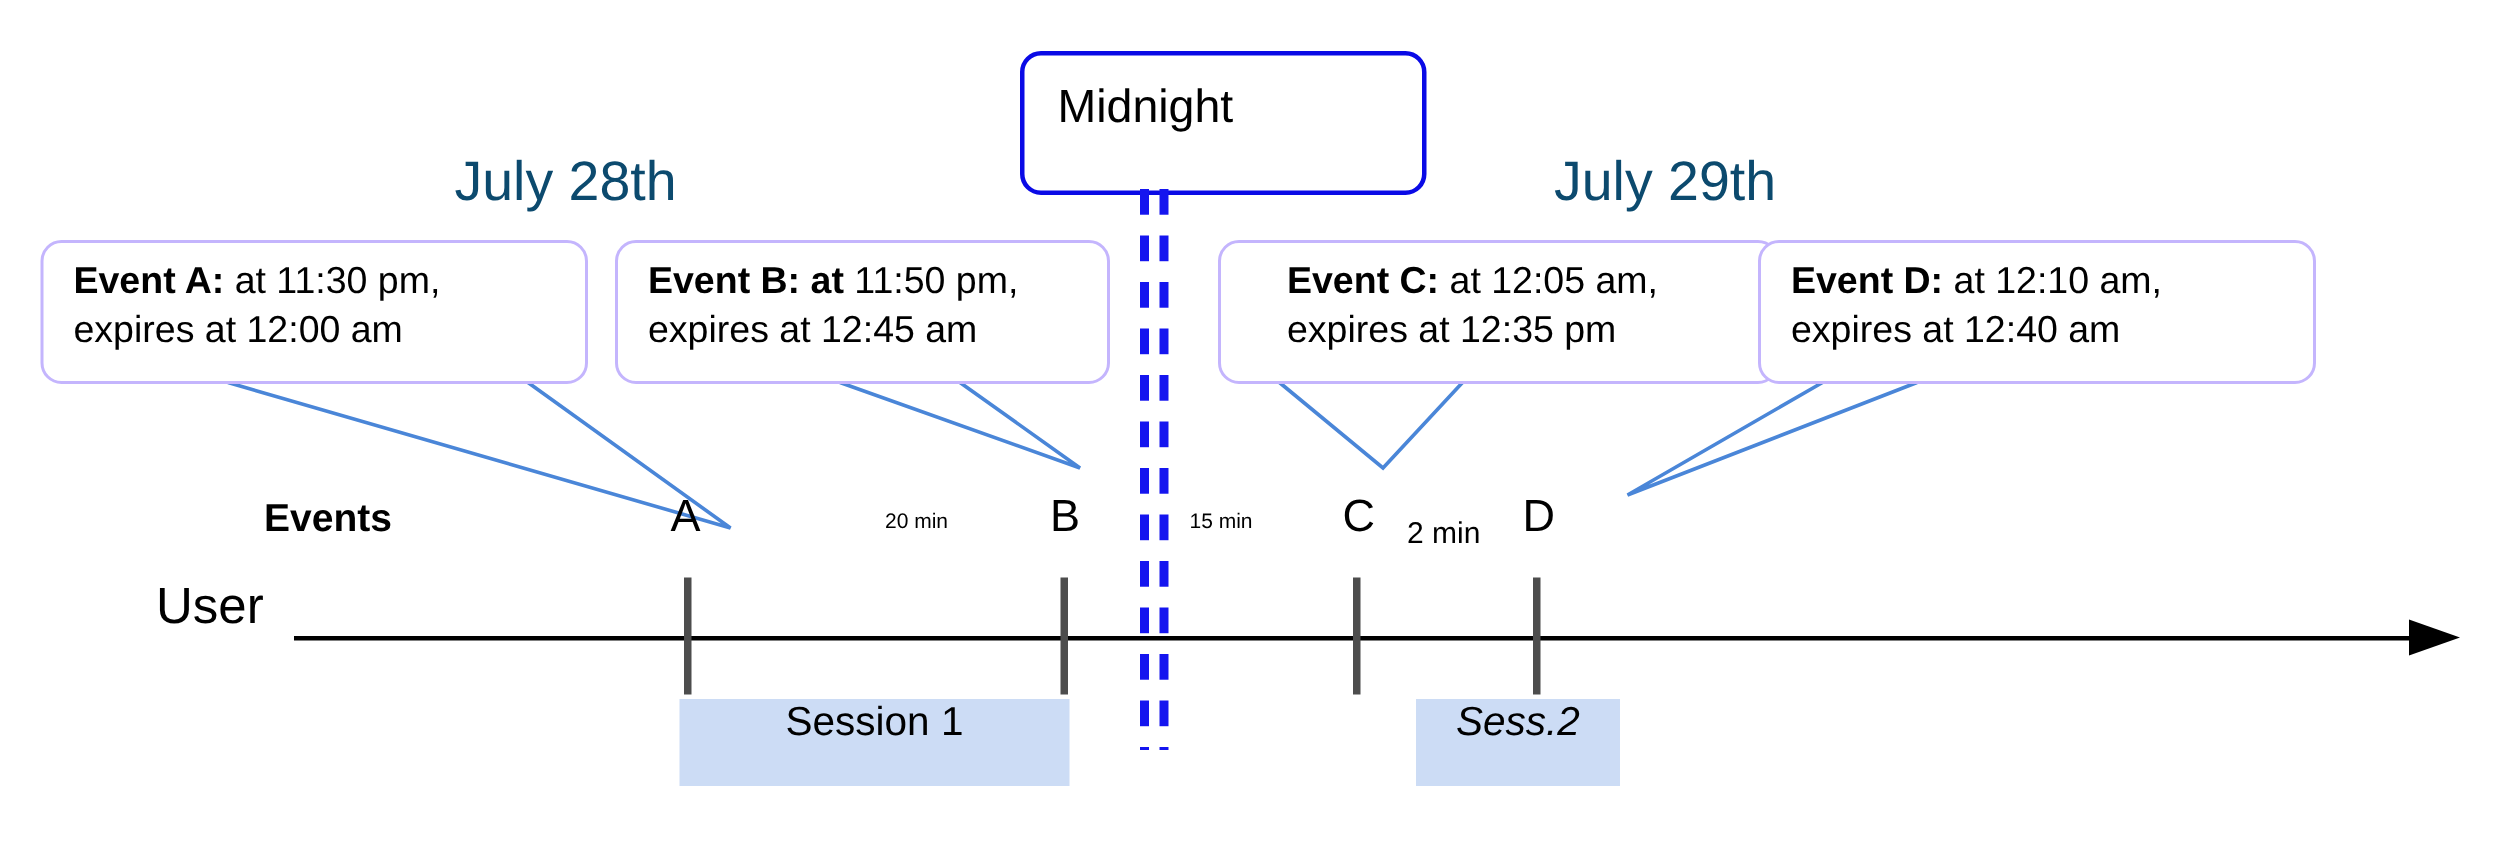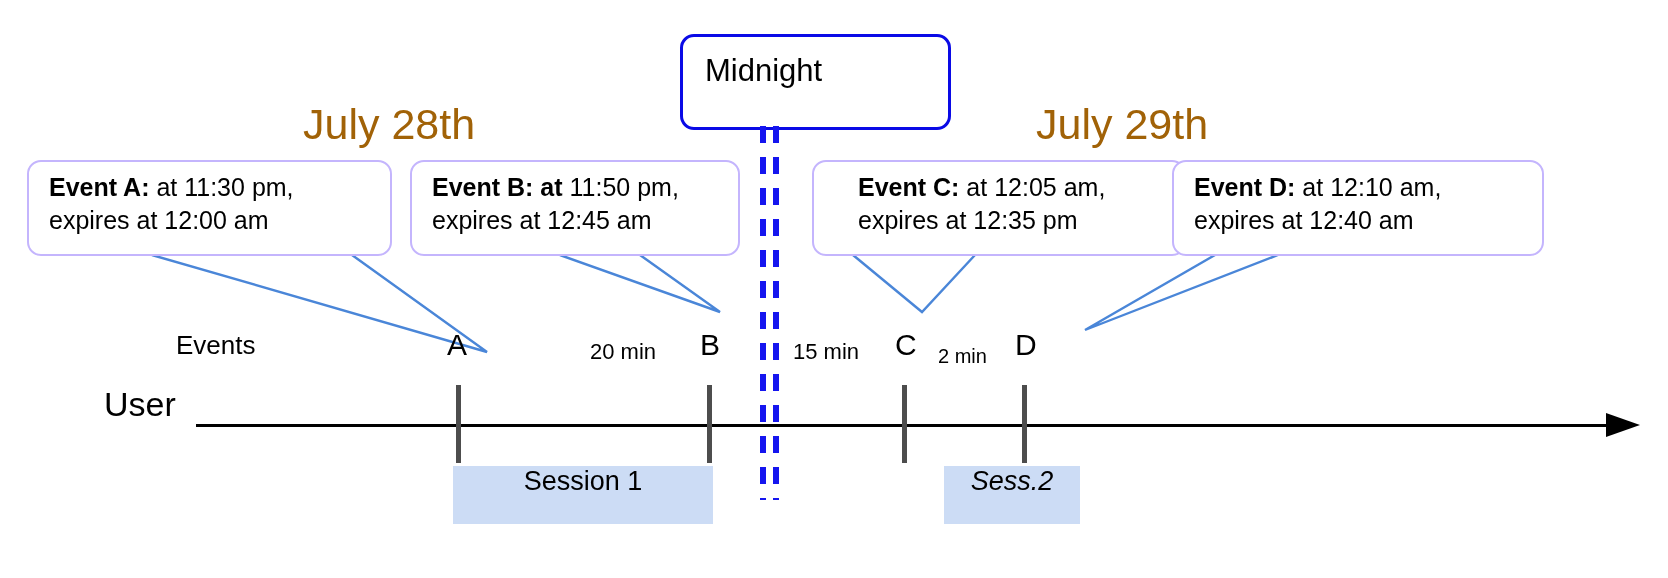--- a/index.html
+++ b/index.html
@@ -51,22 +51,22 @@
     font-size: 31px;
     color: #000000;
     padding: 16px 22px;
     white-space: nowrap;
     z-index: 5;
   }
 
   
   .date-label {
     position: absolute;
-    font-size: 43px;
-    color: #a16207;
+    font-size: 37px;
+    color: #0c4a6e;
     white-space: nowrap;
     z-index: 3;
   }
 
   
   .row-label-events {
     position: absolute;
     font-size: 26px;
     color: #000000;
     white-space: nowrap;
@@ -95,21 +95,21 @@
   }
   .event-letter {
     position: absolute;
     font-size: 30px;
     color: #000000;
     z-index: 3;
     white-space: nowrap;
   }
   .gap-label {
     position: absolute;
-    font-size: 22px;
+    font-size: 14px;
     color: #000000;
     z-index: 3;
     white-space: nowrap;
   }
   .gap-label.small { font-size: 20px; }
 
   
   .midnight-dash {
     position: absolute;
     width: 6px;
@@ -188,21 +188,21 @@
     <div>expires at 12:35 pm</div>
   </div>
 
   <div class="callout" style="left:1172px; top:160px; width:372px; height:96px;">
     <div>
       <b>Event D:</b><span>  at 12:10 am,</span>
     </div>
     <div>expires at 12:40 am</div>
   </div>
 
-  <div class="row-label-events" style="left:176px; top:330px;">
+  <div class="row-label-events" style="left:176px; top:330px;font-weight:bold;">
     <span>Events</span>
   </div>
   <div class="row-label-user" style="left:104px; top:385px;">
     <span>User</span>
   </div>
 
   <div class="axis-line" style="left:196px; top:424px; width:1414px;"></div>
 
   <div class="tick" style="left:456px; top:385px; height:78px;"></div>
   <div class="tick" style="left:707px; top:385px; height:78px;"></div>

